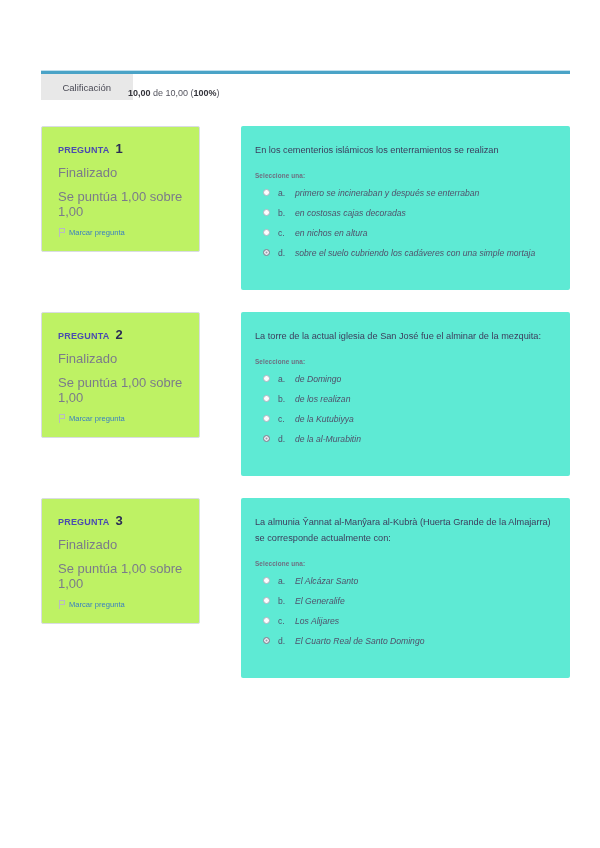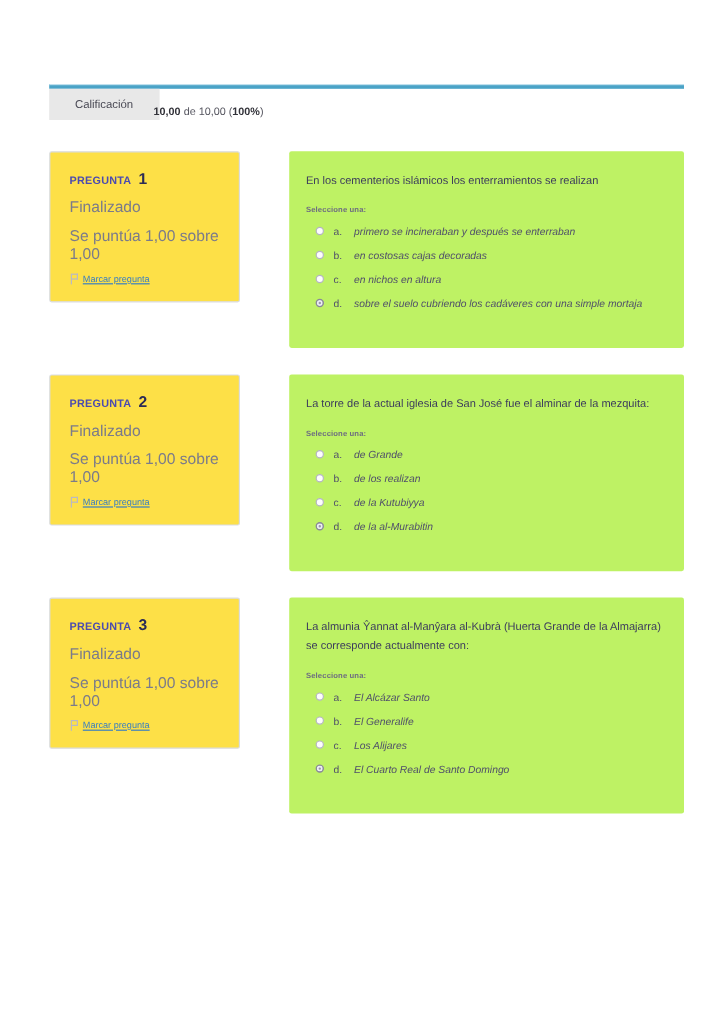--- a/index.html
+++ b/index.html
@@ -70,21 +70,21 @@
     position: relative;
     margin-top: 22px;
     min-height: 110px;
   }
 
   .qinfo {
     position: absolute;
     left: 0;
     top: 0;
     width: 159px;
-    background: #fde047;
+    background: #bef264;
     border: 1px solid #d9dce3;
     border-radius: 2px;
     padding: 14px 12px 14px 16px;
     box-sizing: border-box;
   }
 
   .qinfo-title {
     font-size: 9px;
     font-weight: bold;
     color: #4b4bb0;
@@ -104,21 +104,20 @@
     margin-bottom: 9px;
   }
 
   .qflag {
     font-size: 7.6px;
     color: #3a7fc1;
     display: flex;
     align-items: center;
     gap: 4px;
     cursor: pointer;
-    text-decoration: underline;
   }
   .flag-ico {
     display: inline-block;
     width: 7px;
     height: 9px;
     position: relative;
   }
   .flag-ico:before {
     content: "";
     position: absolute;
@@ -130,21 +129,21 @@
     content: "";
     position: absolute;
     left: 2px; top: 0;
     width: 4px; height: 3px;
     border: 1px solid #b9b9c4;
     border-left: none;
   }
 
   .qbody {
     margin-left: 200px;
-    background: #bef264;
+    background: #5eead4;
     border-radius: 2px;
     padding: 16px 18px 22px 14px;
     box-sizing: border-box;
     width: 329px;
   }
 
   .qtext {
     font-size: 9.2px;
     line-height: 16px;
     color: #3c3c5c;
@@ -259,21 +258,21 @@
         <span>Marcar pregunta</span>
       </div>
     </div>
     <div class="qbody">
       <div class="qtext">La torre de la actual iglesia de San José fue el alminar de la mezquita:</div>
       <div class="qselect">Seleccione una:</div>
       <div class="opts">
               <div class="opt">
                 <span class="radio"></span>
                 <span class="opt-letter">a.</span>
-                <span class="opt-text">de Grande</span>
+                <span class="opt-text">de Domingo</span>
               </div>
               <div class="opt">
                 <span class="radio"></span>
                 <span class="opt-letter">b.</span>
                 <span class="opt-text">de los realizan</span>
               </div>
               <div class="opt">
                 <span class="radio"></span>
                 <span class="opt-letter">c.</span>
                 <span class="opt-text">de la Kutubiyya</span>

